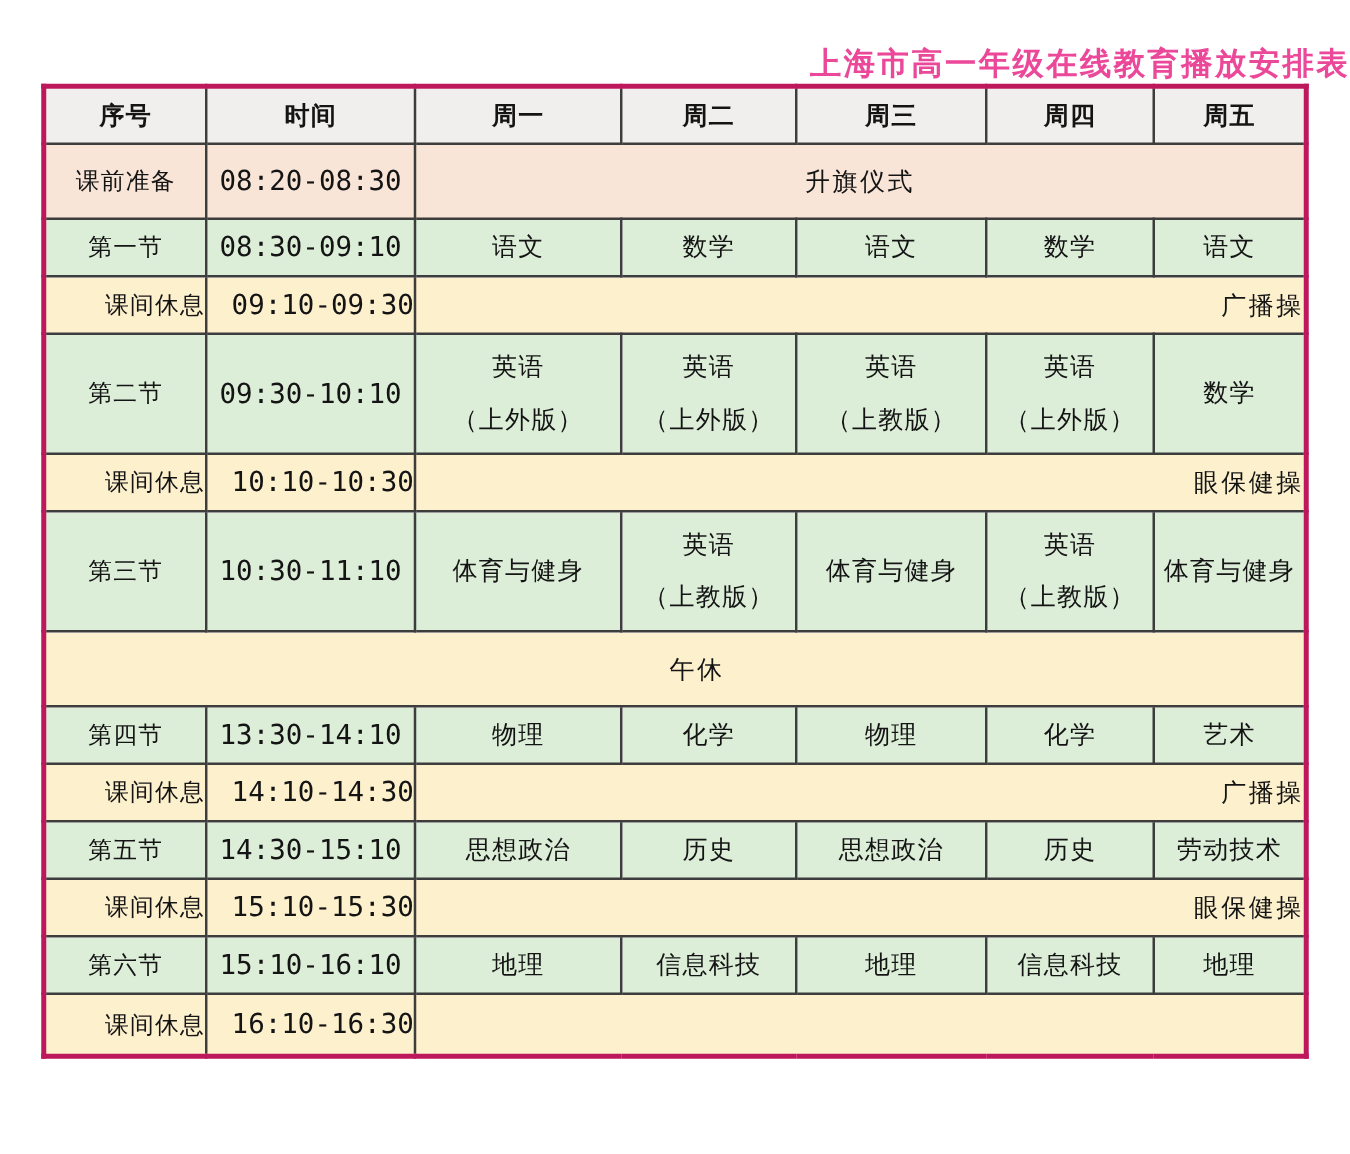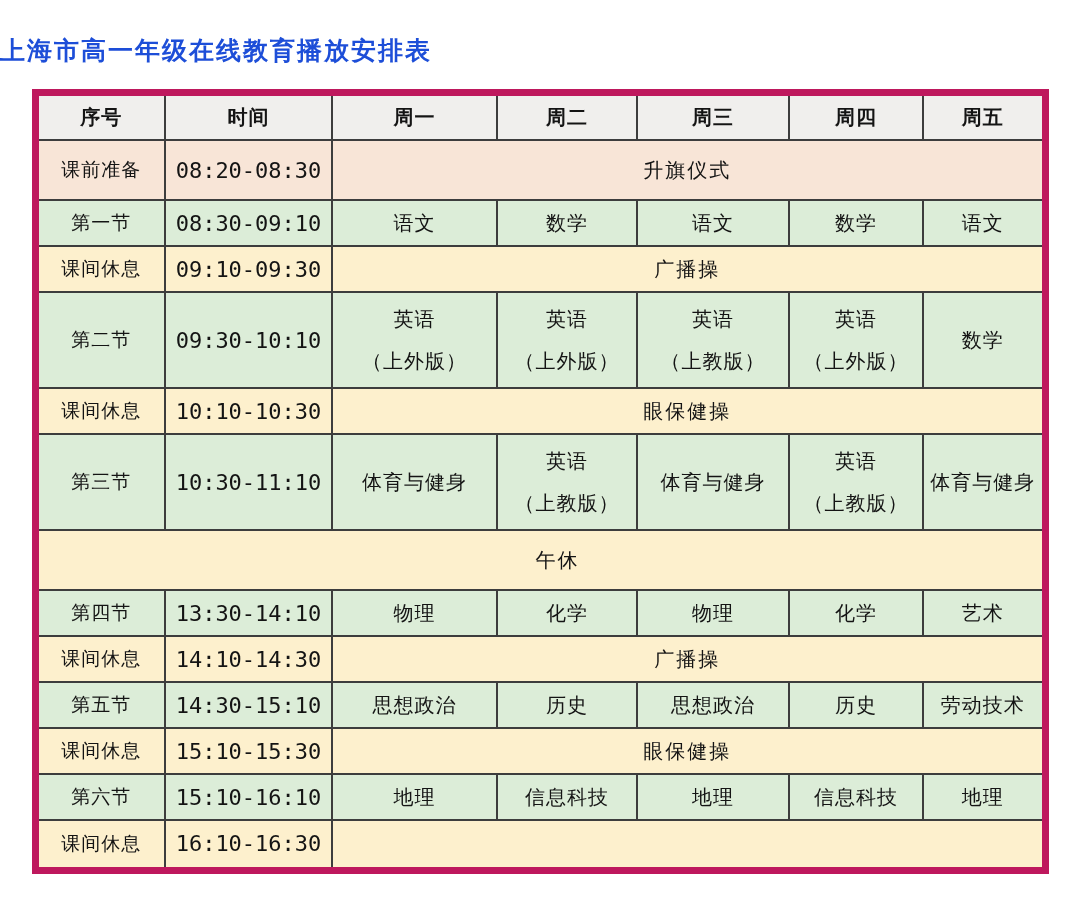--- a/index.html
+++ b/index.html
@@ -12,34 +12,33 @@
     height: 923px;
     background: #ffffff;
     font-family: "Liberation Sans", "DejaVu Sans", sans-serif;
     color: #141414;
     overflow: hidden;
     box-sizing: border-box;
   }
   .title {
     margin: 0;
     padding-top: 34px;
-    padding-bottom: 22px;
-    text-align: left;
+    text-align: right;
     font-size: 25px;
     font-weight: bold;
     letter-spacing: 2px;
-    color: #1d4ed8;
+    color: #ec4899;
     font-family: "Liberation Serif", "DejaVu Serif", serif;
   }
   table.schedule {
     width: 1010px;
     margin: 0 auto;
     border-collapse: collapse;
     table-layout: fixed;
-    border: 7px solid #be185d;
+    border: 4px solid #be185d;
   }
   table.schedule th,
   table.schedule td {
     border: 2px solid #3d3d3d;
     text-align: center;
     vertical-align: middle;
     padding: 0;
     overflow: hidden;
   }
   thead th {
@@ -49,21 +48,21 @@
     font-weight: bold;
     letter-spacing: 1px;
   }
   tbody tr { height: 46px; }
   tbody tr.tall { height: 96px; }
   tbody tr.fullspan, tbody tr.break-pink { height: 60px; }
   tbody tr:last-child { height: 50px; }
 
   tr.break-pink td { background: #f8e5d7; }
   tr.lesson td     { background: #dcedd8; }
-  tr.break td      { background: #fdf0cd; }
+  tr.break td      { background: #fdf0cd; text-align: right; }
   tr.fullspan td   { background: #fdf0cd; padding-left: 35px; }
 
   td.label {
     font-size: 19px;
     letter-spacing: 1px;
   }
   td.time {
     font-family: "DejaVu Sans Mono", "Liberation Mono", monospace;
     font-size: 22px;
     letter-spacing: 0px;

